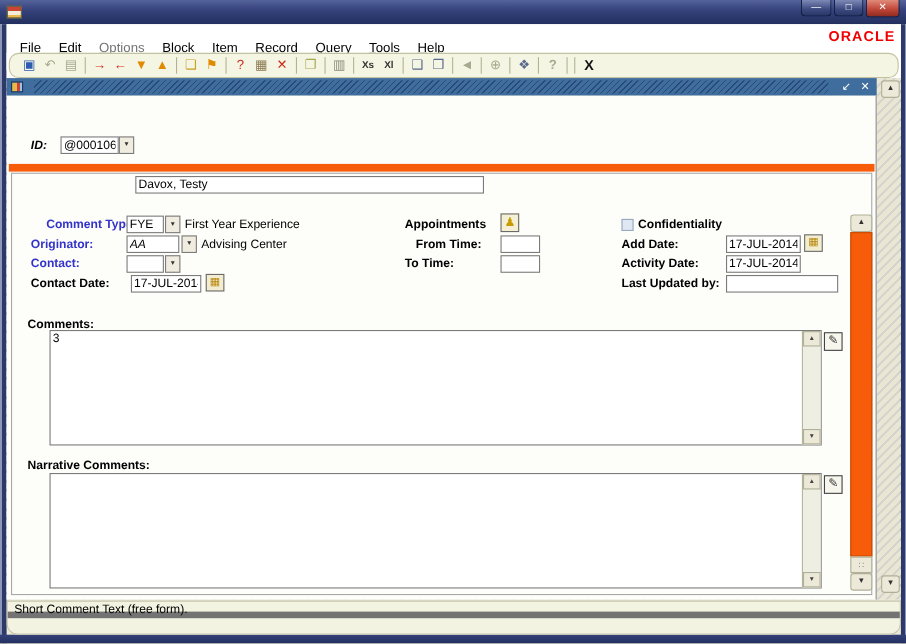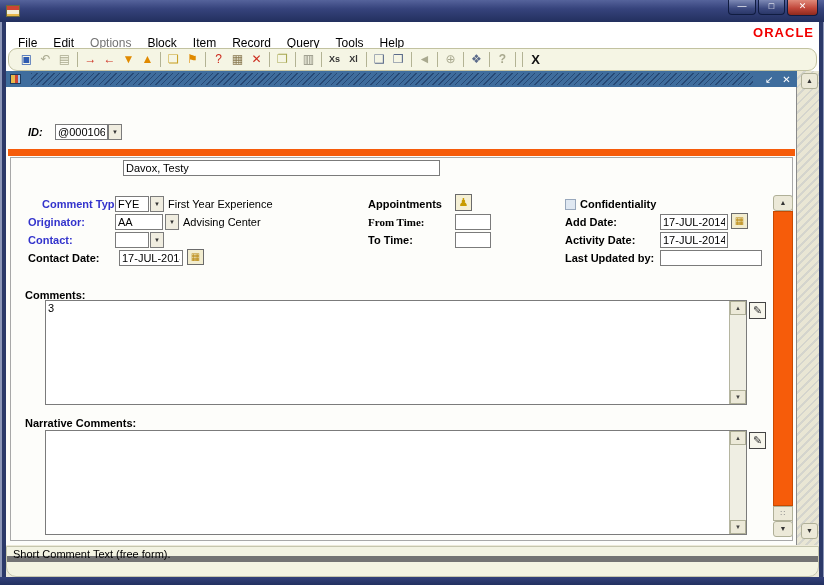--- a/index.html
+++ b/index.html
@@ -217,36 +217,36 @@
 
   <div class="orange-sep"></div>
   <div class="group-box"></div>
 
   <span class="lbl lbl-blue" style="left:28px;top:198px;margin-left:14px;">Comment Type:</span>
   <input class="fld" style="left: 115px; top: 196px; width: 34px;" value="FYE">
   <div class="ddl" style="left:150px;top:196px;">▼</div>
   <span class="txt" style="left:168px;top:198px;">First Year Experience</span>
 
   <span class="lbl lbl-blue" style="left:28px;top:216px;">Originator:</span>
-  <input class="fld" style="left: 115px; top: 214px; width: 48px;" value="AA">
+  <input class="fld" style="left: 115px; top: 214px; width: 48px; font-style: italic;" value="AA">
   <div class="ddl" style="left:165px;top:214px;">▼</div>
   <span class="txt" style="left:183px;top:216px;">Advising Center</span>
 
   <span class="lbl lbl-blue" style="left:28px;top:234px;">Contact:</span>
   <input class="fld" style="left: 115px; top: 232px; width: 34px;" value="">
   <div class="ddl" style="left:150px;top:232px;">▼</div>
 
   <span class="lbl" style="left:28px;top:252px;">Contact Date:</span>
   <input class="fld" style="left: 119px; top: 250px; width: 64px;" value="17-JUL-2014">
   <div class="mini-btn" style="left:187px;top:249px;">▦</div>
 
   <span class="lbl" style="left:368px;top:198px;">Appointments</span>
   <div class="appt-btn">♟</div>
 
-  <span class="lbl" style="left:368px;top:216px;font-family:Liberation Serif, serif;">From Time:</span>
+  <span class="lbl" style="left:378px;top:216px;">From Time:</span>
   <input class="fld" style="left: 455px; top: 214px; width: 36px;" value="">
 
   <span class="lbl" style="left:368px;top:234px;">To Time:</span>
   <input class="fld" style="left: 455px; top: 232px; width: 36px;" value="">
 
   <div class="chk"></div>
   <span class="lbl" style="left:580px;top:198px;">Confidentiality</span>
 
   <span class="lbl" style="left:565px;top:216px;">Add Date:</span>
   <input class="fld" style="left: 660px; top: 214px; width: 68px;" value="17-JUL-2014">

